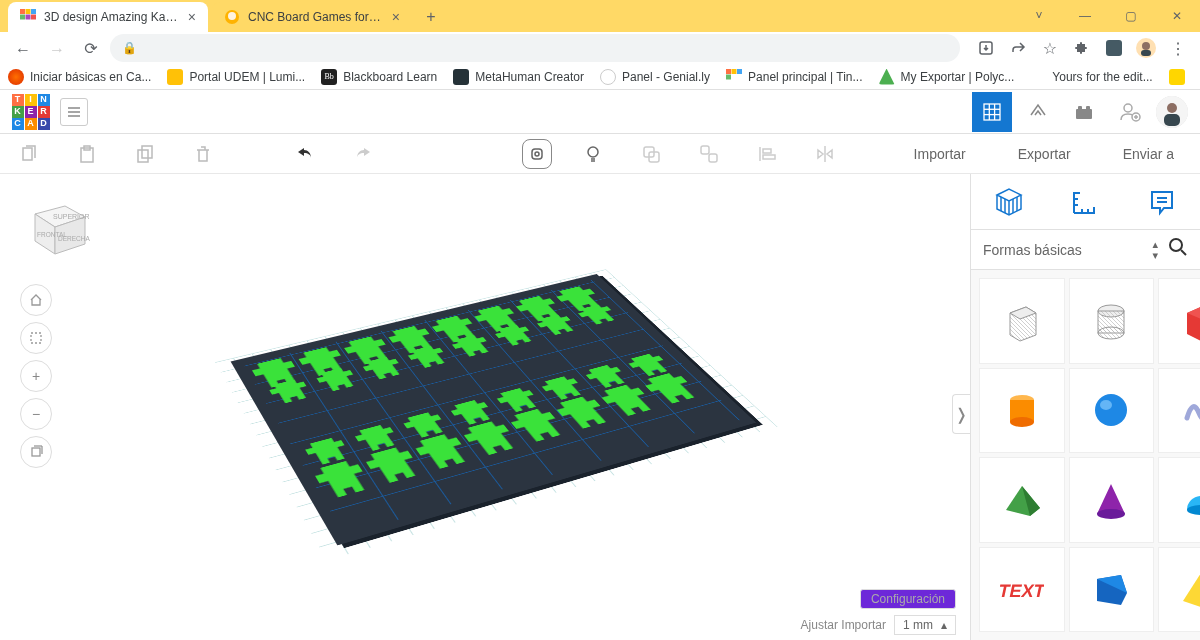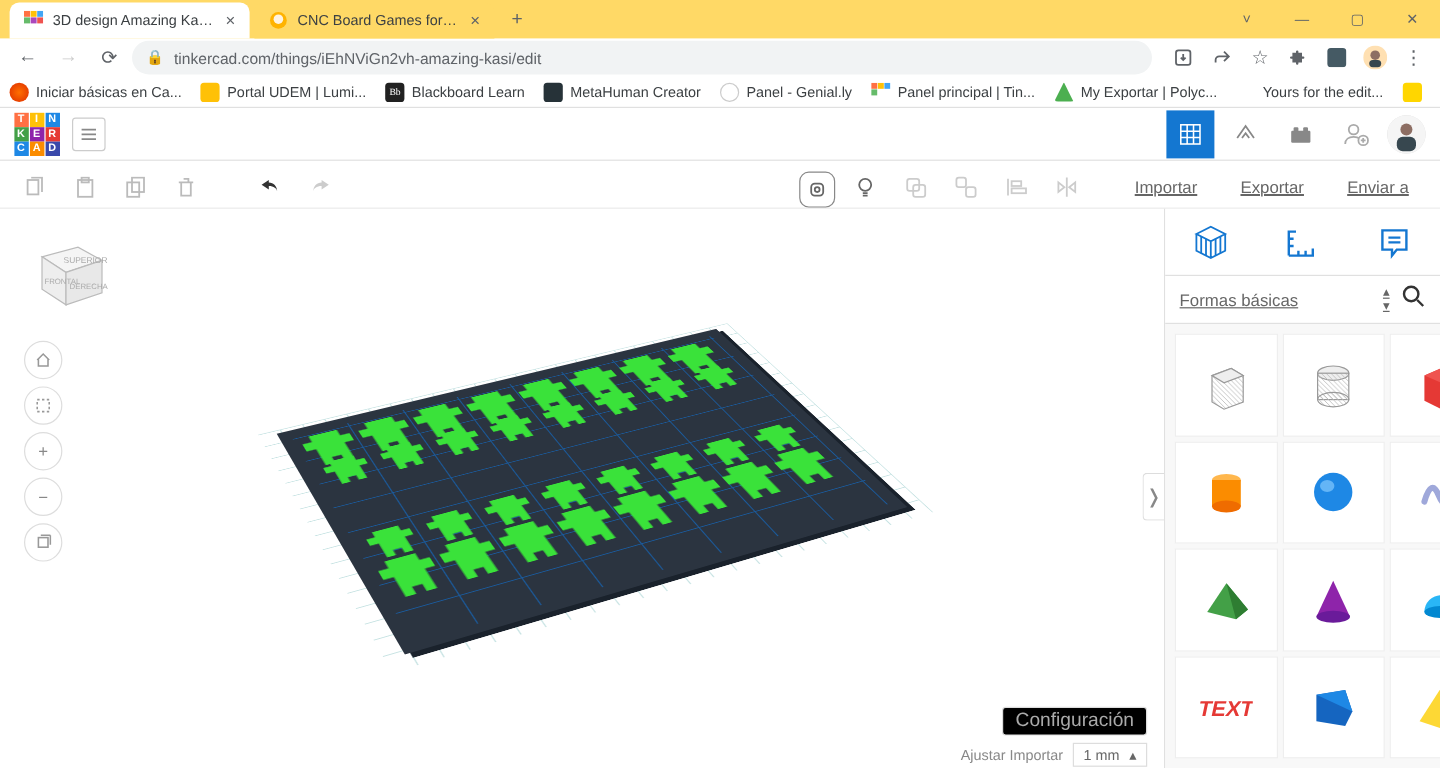--- a/index.html
+++ b/index.html
@@ -33,54 +33,54 @@
   .logo { font-weight:bold; line-height:1; letter-spacing:1px;}
   .logo .r1 { display:flex; gap:1px;}
   .logo span { width:12px; height:12px; display:inline-flex; align-items:center; justify-content:center; font-size:9px; color:#fff; font-weight:bold;}
   .doc-title { font-size:18px; font-weight:700; color:#4a4a4a;}
   .header-right { margin-left:auto; display:flex; align-items:center; gap:6px;}
   .hdr-btn { width:40px; height:40px; display:flex; align-items:center; justify-content:center; color:#8a8a8a; font-size:20px;}
   .hdr-btn.active { background:#1477d1; color:#fff;}
   .avatar { width:32px; height:32px; border-radius:50%; background:#ddd; display:flex; align-items:center; justify-content:center;}
   
   
-  .toolbar { height: 40px; display:flex; align-items:flex-end; padding: 0 12px; gap:8px; border-bottom: 1px solid #e8e8e8; text-decoration: underline;}
+  .toolbar { height: 40px; display:flex; align-items:center; padding: 0 12px; gap:24px; border-bottom: 1px solid #e8e8e8;}
   .tb-btn { width:34px; height:34px; display:flex; align-items:center; justify-content:center; color:#aaa; font-size:18px;}
   .tb-sep { flex:1;}
   .tb-text-btn { padding: 0 14px; height:34px; display:flex; align-items:center; color:#666; font-size:14px;}
   
   
   .main { display:flex; height: calc(640px - 90px - 44px - 40px); position:relative;}
   .canvas { flex:1; background:#fff; position:relative; overflow:hidden;}
   .right-panel { width:230px; background:#f8f8f8; border-left:1px solid #e0e0e0; display:flex; flex-direction:column;}
   
   .panel-tabs { height:56px; display:flex; align-items:center; justify-content:space-around; border-bottom:1px solid #e0e0e0; background:#fff;}
   .ptab { width:40px; height:40px; display:flex; align-items:center; justify-content:center; color:#1477d1;}
-  .category-row { height:40px; display:flex; align-items:center; padding:0 12px; background:#fff; border-bottom:1px solid #e0e0e0; font-size:14px; color:#666;text-decoration:underline;}
+  .category-row { height:40px; display:flex; align-items:center; padding:0 12px; background:#fff; border-bottom:1px solid #e0e0e0; font-size:14px; color:#666;}
   .arrows { margin-left:auto; margin-right:10px; font-size:11px; line-height:1;}
   .shapes-grid { flex:1; display:grid; grid-template-columns:1fr 1fr 1fr; gap:4px; padding:8px; background:#f8f8f8; overflow:hidden;}
   .shape-cell { background:#fff; display:flex; align-items:center; justify-content:center; aspect-ratio:1; border:1px solid #eee;}
   
   
   .viewcube { position:absolute; left:20px; top:15px; width:75px; height:75px;}
   .nav-controls { position:absolute; left:20px; top:110px; display:flex; flex-direction:column; gap:6px;}
   .nav-circle { width:32px; height:32px; border:1px solid #ddd; border-radius:50%; background:#fff; display:flex; align-items:center; justify-content:center; color:#888; font-size:14px;}
   
   
   .board-wrap { position:absolute; left:50%; top:50%; transform:translate(-50%,-55%) rotateX(55deg) rotateZ(-25deg); transform-style:preserve-3d;}
   .workplane { width:460px; height:340px; background:linear-gradient(#cfe7f7,#cfe7f7); position:absolute; left:-15px; top:-5px; opacity:0.55; background-image: repeating-linear-gradient(0deg,transparent,transparent 19px,#9cc 19px,#9cc 20px), repeating-linear-gradient(90deg,transparent,transparent 19px,#9cc 19px,#9cc 20px);}
   .board { width:430px; height:320px; background:#2b3440; position:relative; box-shadow: 4px 6px 0 #1a222c;}
   .board-grid { position:absolute; inset:10px; background-image: repeating-linear-gradient(0deg,transparent,transparent 36px,#1a5a9c 36px,#1a5a9c 37px), repeating-linear-gradient(90deg,transparent,transparent 50px,#1a5a9c 50px,#1a5a9c 51px);}
   .pieces-row { position:absolute; left:15px; right:15px; height:54px;}
   .pieces-row.r1 { top:16px;}
   .pieces-row.r2 { top:170px;}
   .piece { position:absolute; width:42px; height:48px; background:#3ae23a; clip-path: polygon(20% 0,80% 0,80% 20%,100% 20%,100% 45%,80% 45%,80% 100%,60% 100%,60% 80%,40% 80%,40% 100%,20% 100%,20% 45%,0 45%,0 20%,20% 20%);} 
   
   .footer-ctrl { position:absolute; right:240px; bottom:0; height:55px; width:250px; display:flex; flex-direction:column; align-items:flex-end; gap:6px; padding:4px;}
-  .config-btn { font-size:16px; color:#aaa; border:1px solid #ddd; border-radius:3px; padding:2px 10px; background:#000000;}
+  .config-btn { font-size:12px; color:#aaa; border:1px solid #ddd; border-radius:3px; padding:2px 10px; background:#6d28d9;}
   .grid-row { display:flex; align-items:center; gap:8px; font-size:12px; color:#888;}
   .grid-select { border:1px solid #ddd; padding:2px 8px; font-size:12px; color:#666; display:flex; align-items:center; gap:8px;}
   
   .collapse-handle { position:absolute; right:230px; top:220px; width:18px; height:40px; background:#fff; border:1px solid #ddd; border-right:none; border-radius:4px 0 0 4px; display:flex; align-items:center; justify-content:center; color:#888;}
 </style>
 </head>
 <body>
 
 <div class="browser-chrome">
   <div class="tab-strip">
@@ -115,21 +115,20 @@
       <div class="win-btn">▢</div>
       <div class="win-btn">✕</div>
     </div>
   </div>
   <div class="addr-row">
     <div class="nav-btn">←</div>
     <div class="nav-btn" style="color:#ccc;">→</div>
     <div class="nav-btn">⟳</div>
     <div class="addr-bar">
       <span class="lock">🔒</span>
-      <span>tinkercad.com/things/iEhNViGn2vh-amazing-kasi/edit</span>
     </div>
     <div class="addr-actions">
       <div class="ext-icon">
           <svg width="16" height="16" fill="none" stroke="#5f6368" stroke-width="1.5">
             <rect x="2" y="2" width="12" height="12" rx="2"></rect>
             <path d="M8 5v5m-2-2l2 2 2-2"></path>
           </svg>
         </div>
       <div class="ext-icon">
           <svg width="16" height="16" fill="none" stroke="#5f6368" stroke-width="1.5">

